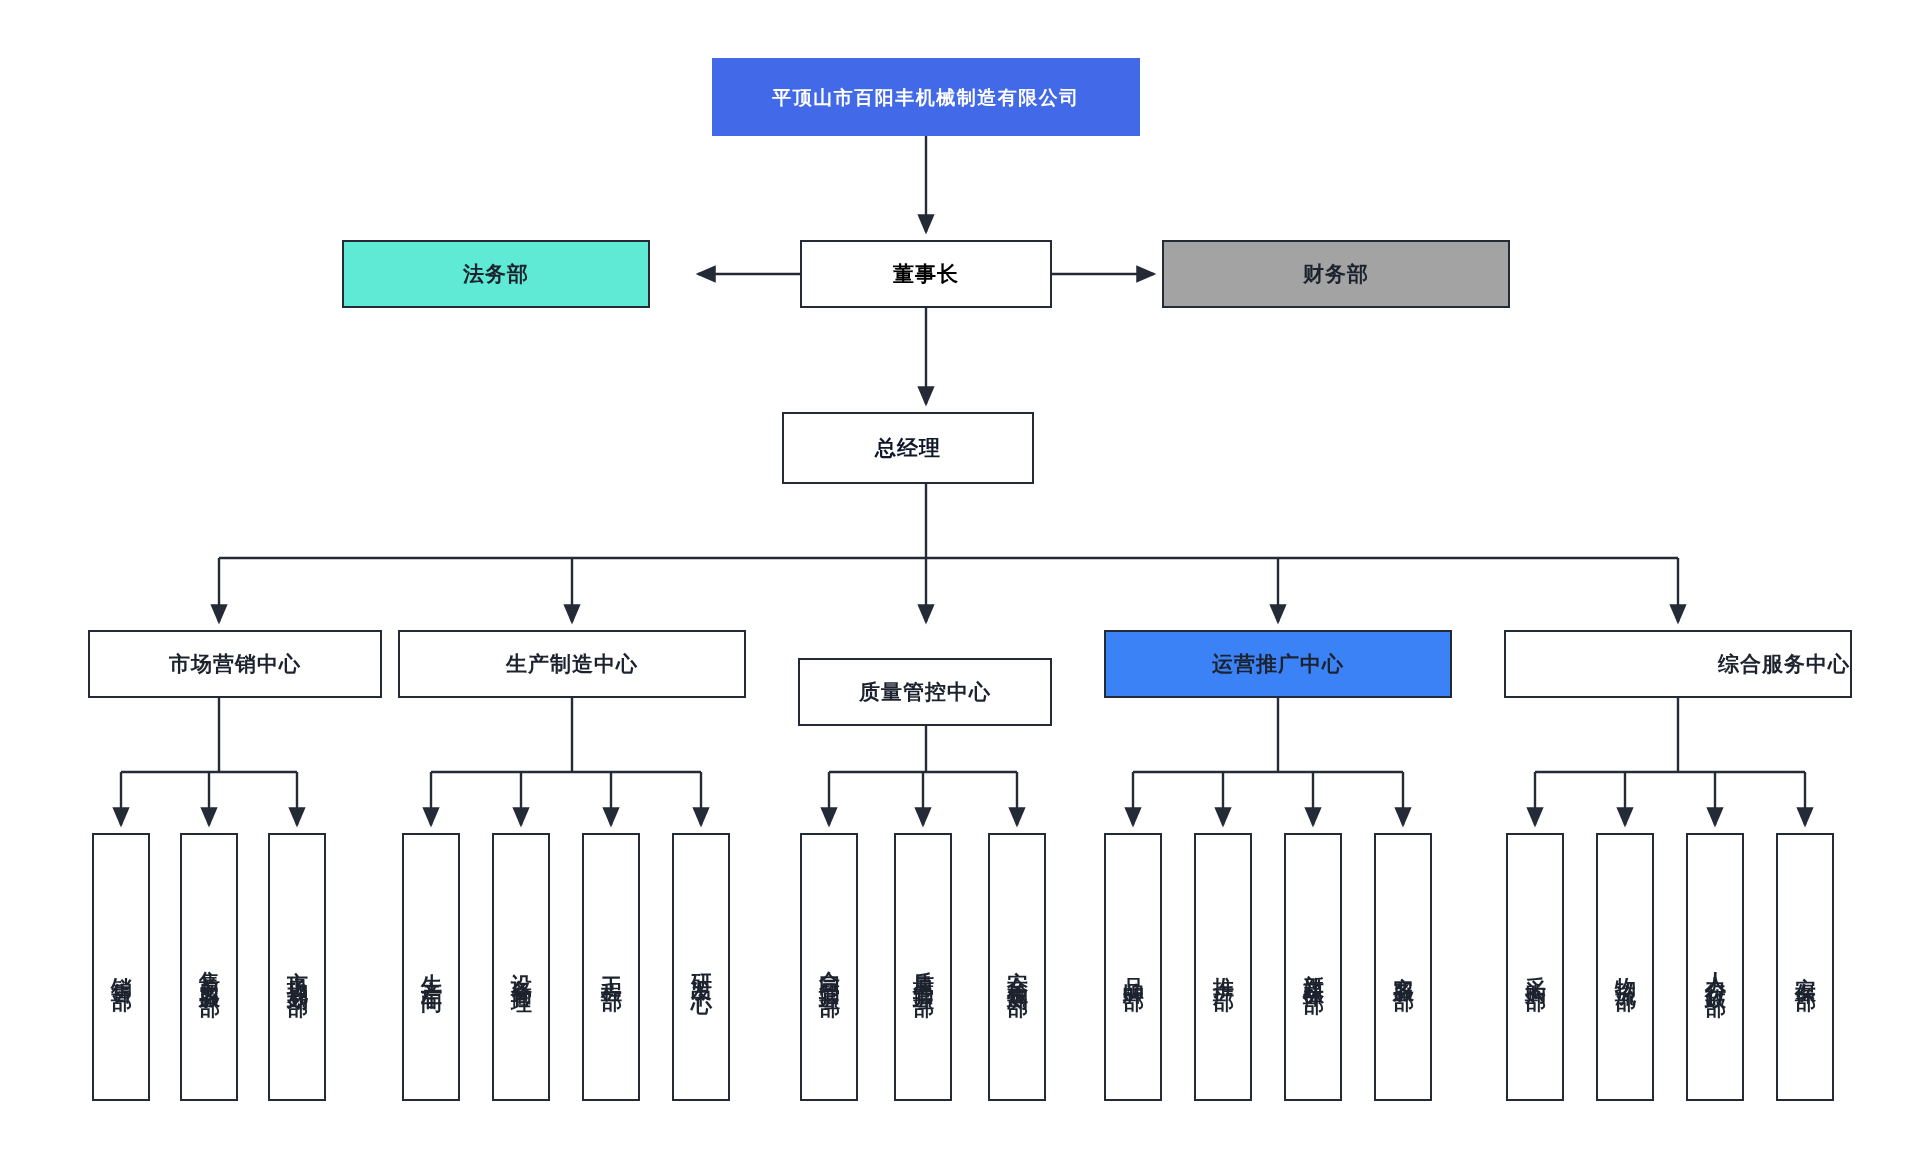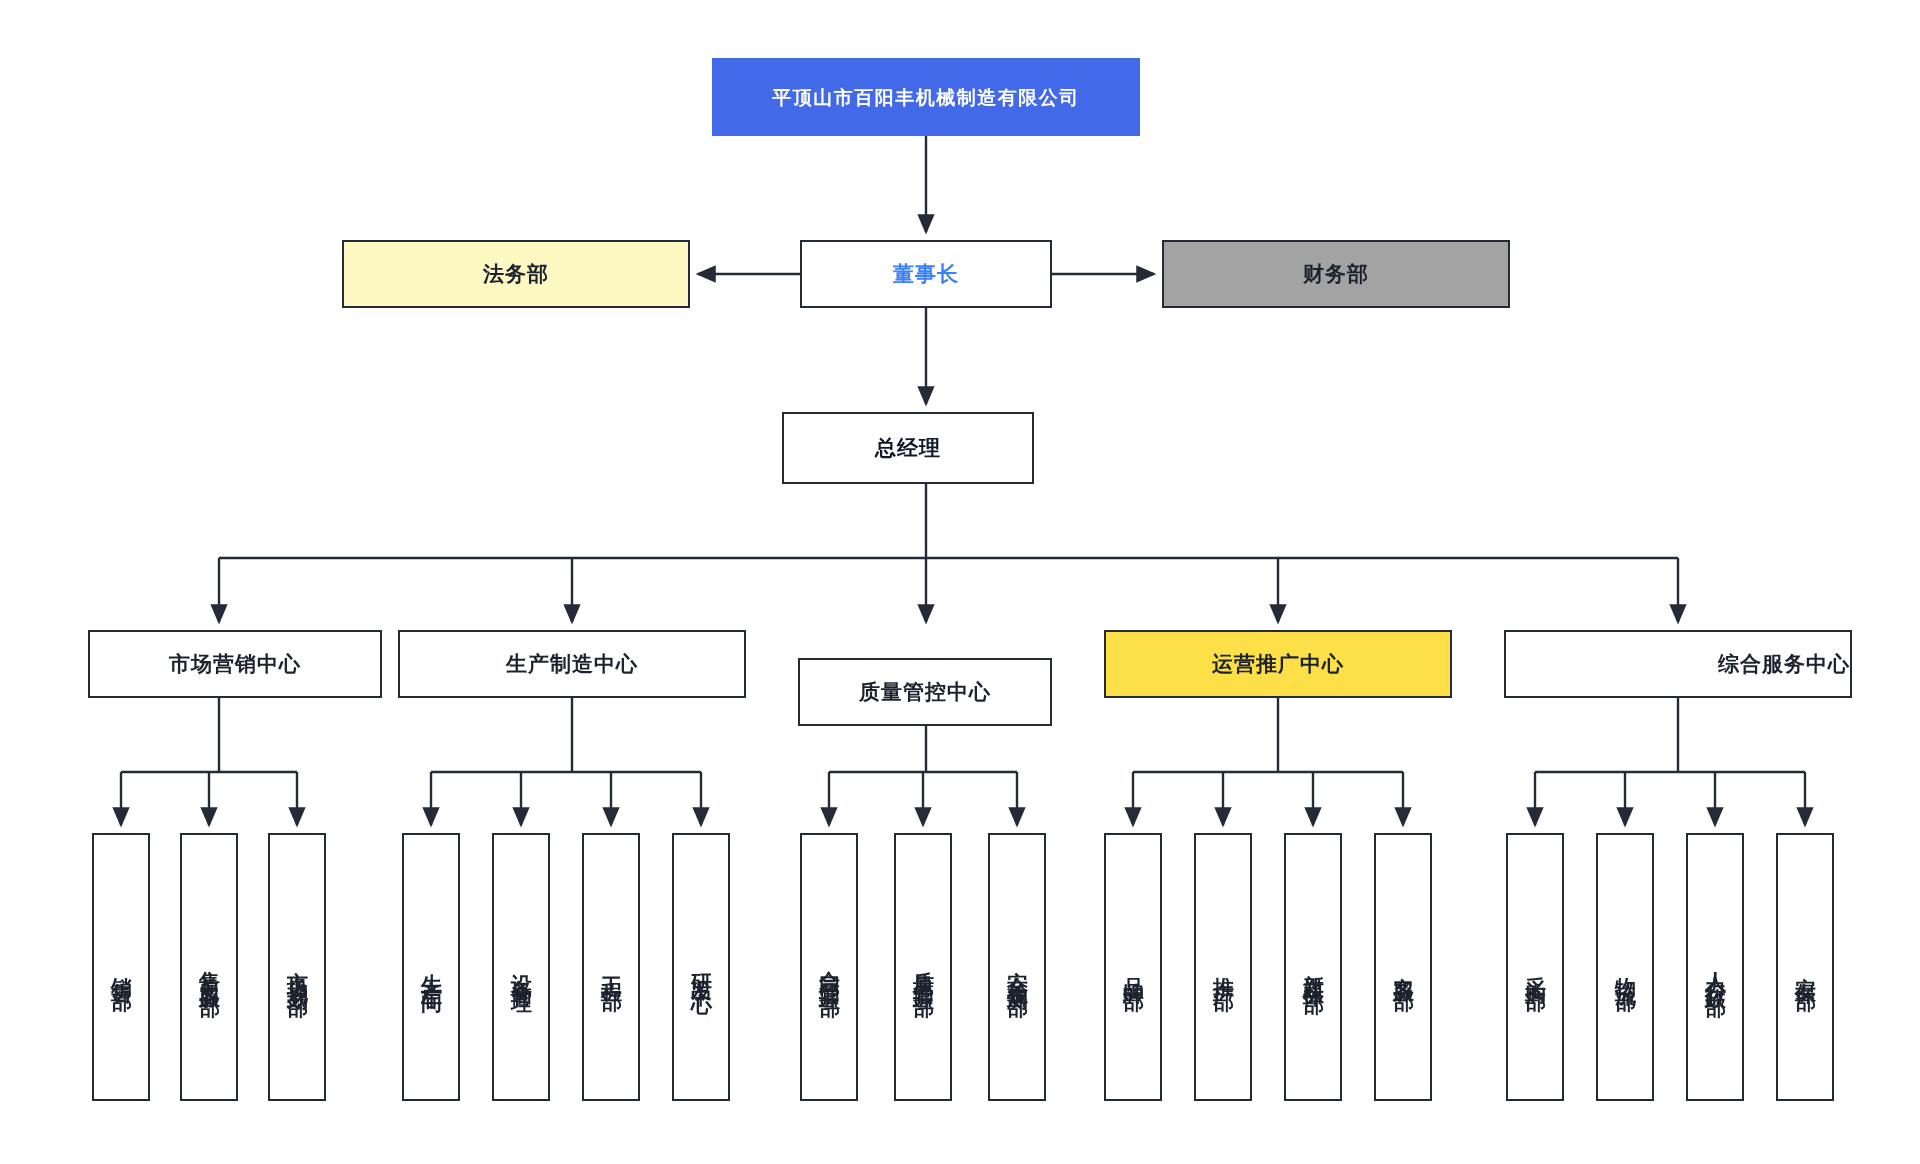--- a/index.html
+++ b/index.html
@@ -129,44 +129,44 @@
       <line x1="1625" y1="772" x2="1625" y2="825" marker-end="url(#arrow)"></line>
       <line x1="1715" y1="772" x2="1715" y2="825" marker-end="url(#arrow)"></line>
       <line x1="1805" y1="772" x2="1805" y2="825" marker-end="url(#arrow)"></line>
     </g>
   </svg>
 
   <div class="node root" style="left: 712px; top: 58px; width: 428px; height: 78px; background: rgb(65, 105, 232); color: rgb(255, 255, 255);">
     <span>平顶山市百阳丰机械制造有限公司</span>
   </div>
 
-  <div class="node exec" style="left: 342px; top: 240px; width: 348px; height: 68px; border-color: rgb(37, 43, 54); background: #fef9c3; color: rgb(29, 35, 46);">
+  <div class="node exec" style="left: 342px; top: 240px; width: 308px; height: 68px; border-color: rgb(37, 43, 54); background: #5eead4; color: rgb(29, 35, 46);">
     <span>法务部</span>
   </div>
-  <div class="node exec" style="left: 800px; top: 240px; width: 252px; height: 68px; border-color: rgb(37, 43, 54); background: rgb(255, 255, 255); color: #3b82f6;">
+  <div class="node exec" style="left: 800px; top: 240px; width: 252px; height: 68px; border-color: rgb(37, 43, 54); background: rgb(255, 255, 255); color: #000000;">
     <span>董事长</span>
   </div>
   <div class="node exec" style="left: 1162px; top: 240px; width: 348px; height: 68px; border-color: rgb(37, 43, 54); background: #a3a3a3; color: rgb(29, 35, 46);">
     <span>财务部</span>
   </div>
 
   <div class="node exec" style="left: 782px; top: 412px; width: 252px; height: 72px; border-color: rgb(37, 43, 54); background: rgb(255, 255, 255); color: #0f172a;">
     <span>总经理</span>
   </div>
 
   <div class="node center" style="left: 88px; top: 630px; width: 294px; height: 68px; border-color: rgb(37, 43, 54); background: rgb(255, 255, 255); color: rgb(29, 35, 46);">
     <span>市场营销中心</span>
   </div>
   <div class="node center" style="left: 398px; top: 630px; width: 348px; height: 68px; border-color: rgb(37, 43, 54); background: rgb(255, 255, 255); color: rgb(29, 35, 46); font-family: Liberation Serif, serif;">
     <span>生产制造中心</span>
   </div>
   <div class="node center" style="left: 798px; top: 630px; width: 254px; height: 68px; border-color: rgb(37, 43, 54); background: rgb(255, 255, 255); color: rgb(29, 35, 46); margin-top: 28px;">
     <span>质量管控中心</span>
   </div>
-  <div class="node center" style="left: 1104px; top: 630px; width: 348px; height: 68px; border-color: rgb(37, 43, 54); background: #fde047; color: rgb(29, 35, 46);">
+  <div class="node center" style="left: 1104px; top: 630px; width: 348px; height: 68px; border-color: rgb(37, 43, 54); background: #3b82f6; color: rgb(29, 35, 46);">
     <span>运营推广中心</span>
   </div>
   <div class="node center" style="left: 1504px; top: 630px; width: 348px; height: 68px; border-color: rgb(37, 43, 54); background: rgb(255, 255, 255); color: rgb(29, 35, 46); justify-content: flex-end;">
     <span>综合服务中心</span>
   </div>
 
   <div class="node leaf" style="left: 92px; top: 833px; width: 58px; height: 268px; border-color: rgb(37, 43, 54); background: rgb(255, 255, 255); color: rgb(29, 35, 46);">
     <span class="leaf-label">销售部</span>
   </div>
   <div class="node leaf" style="left: 180px; top: 833px; width: 58px; height: 268px; border-color: rgb(37, 43, 54); background: rgb(255, 255, 255); color: rgb(29, 35, 46);">

